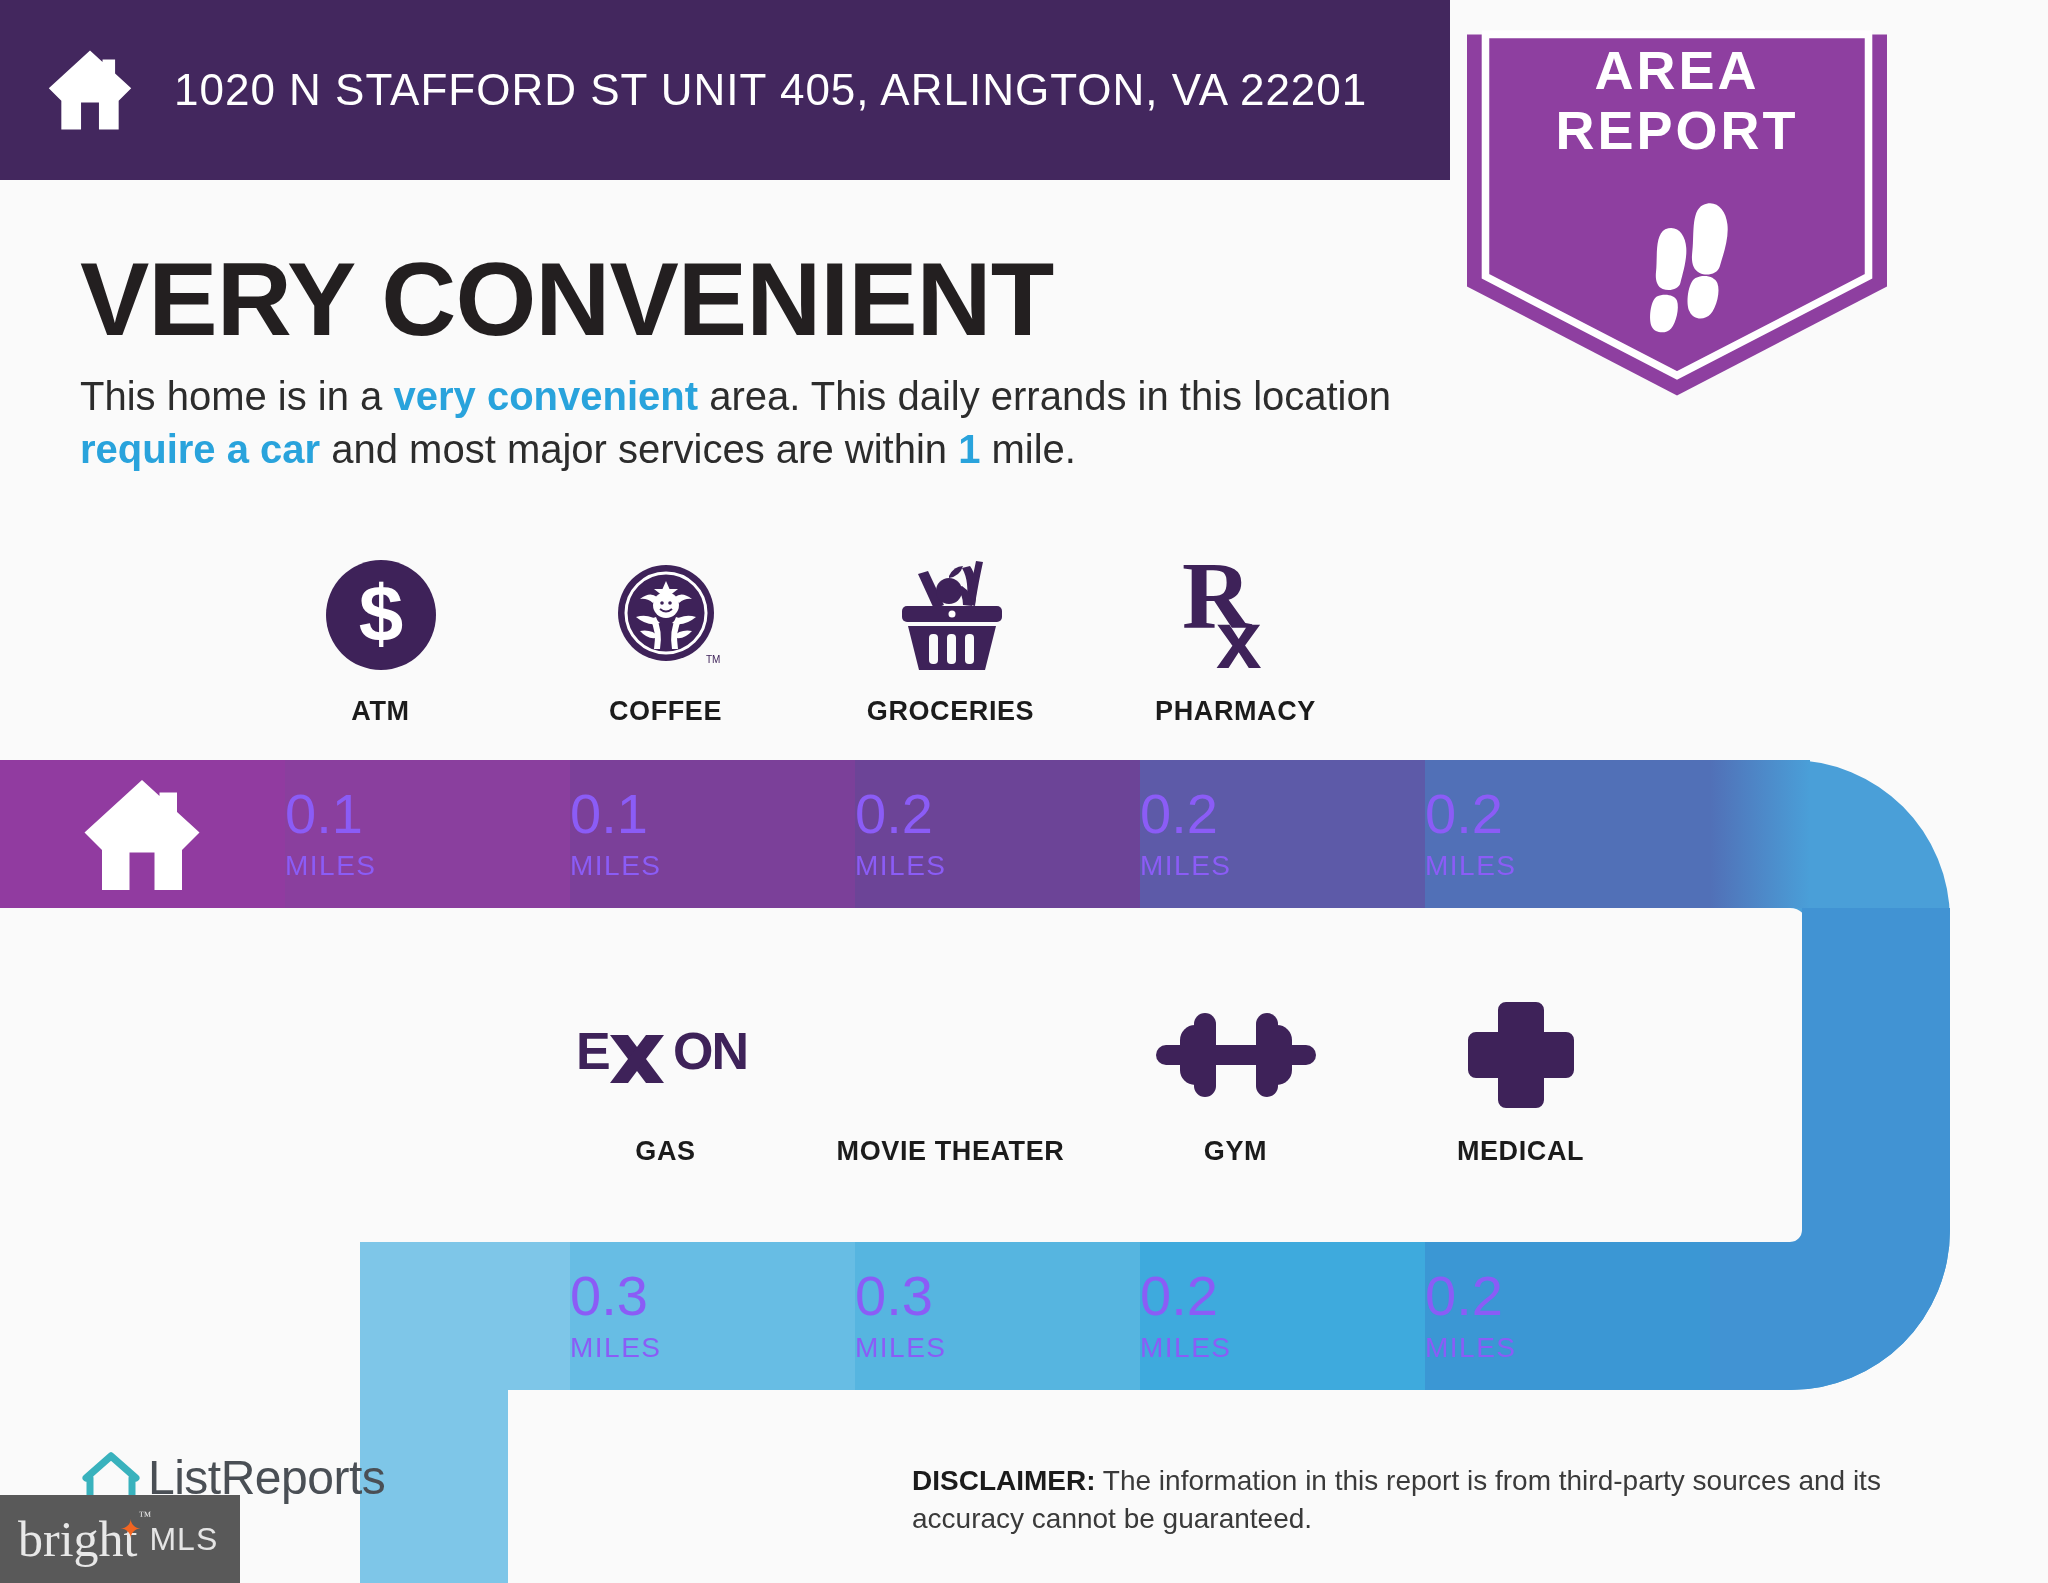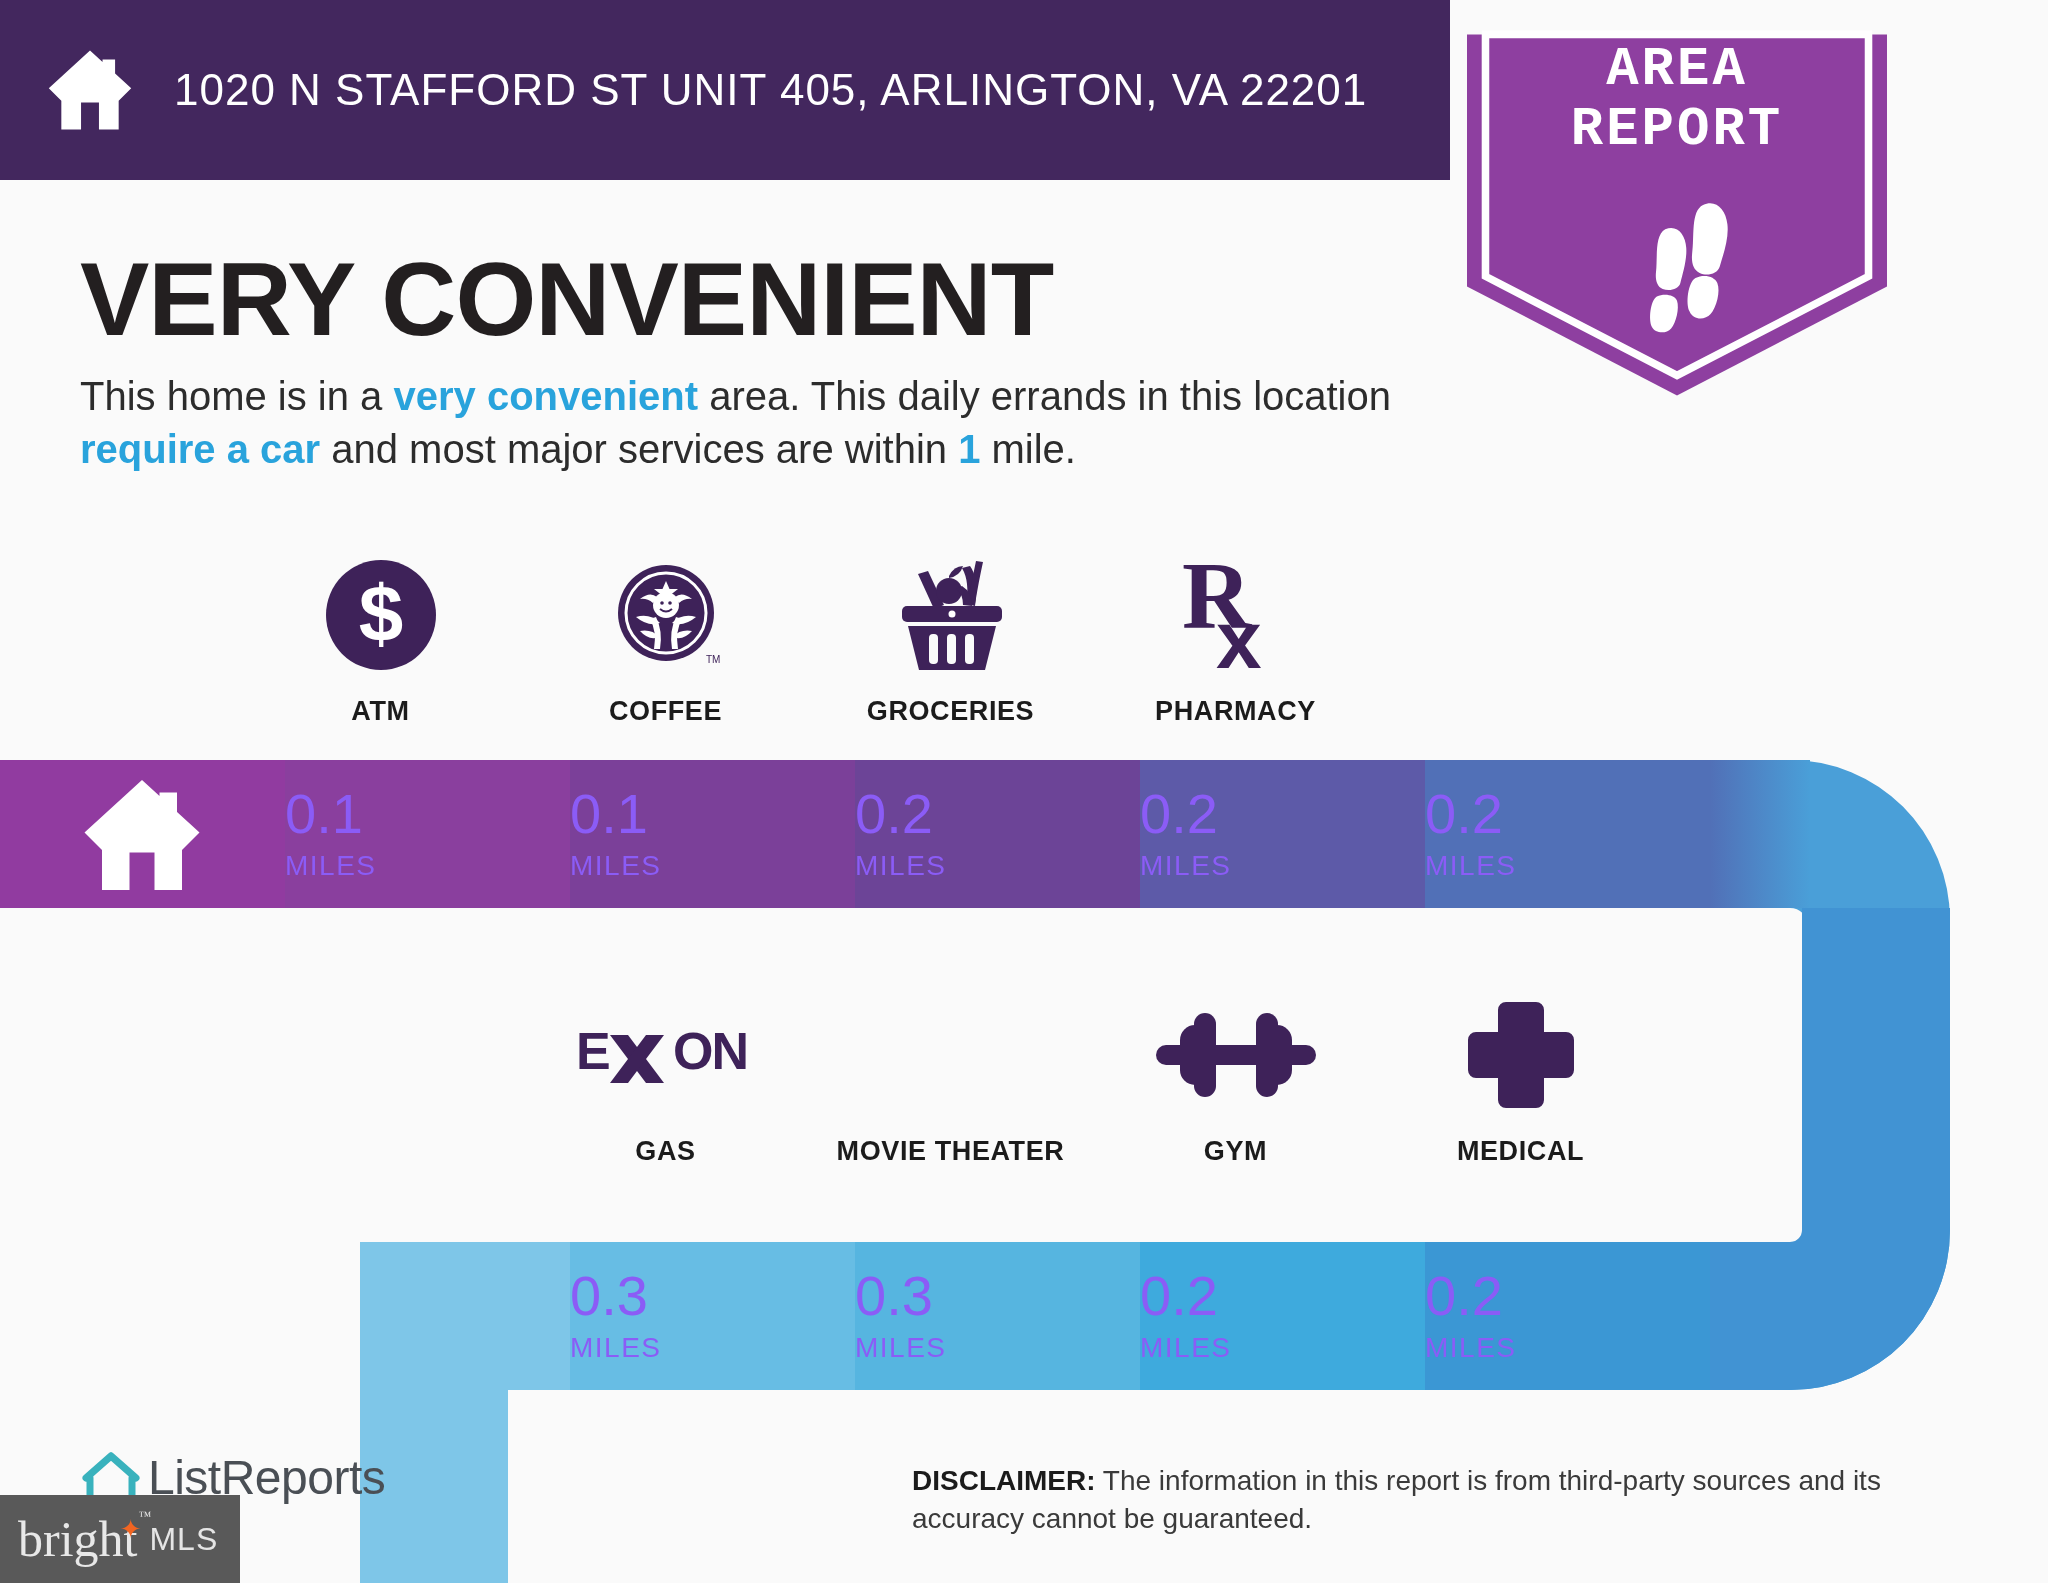--- a/index.html
+++ b/index.html
@@ -29,21 +29,20 @@
     font-weight:400;
     margin-left:38px;
     white-space:nowrap;
   }
 
   
   .badge {
     position:absolute; left:1467px; top:0;
     width:420px; height:430px;
     z-index:6;
-    font-family:Liberation Mono, monospace;
   }
   .badge svg { display:block; width:100%; height:100%; }
   .badge-text {
     position:absolute; left:0; top:40px; width:100%;
     text-align:center; color:#ffffff;
     font-size:54px; font-weight:700; letter-spacing:3px; line-height:1.12;
   }
 
   
   .headline {

